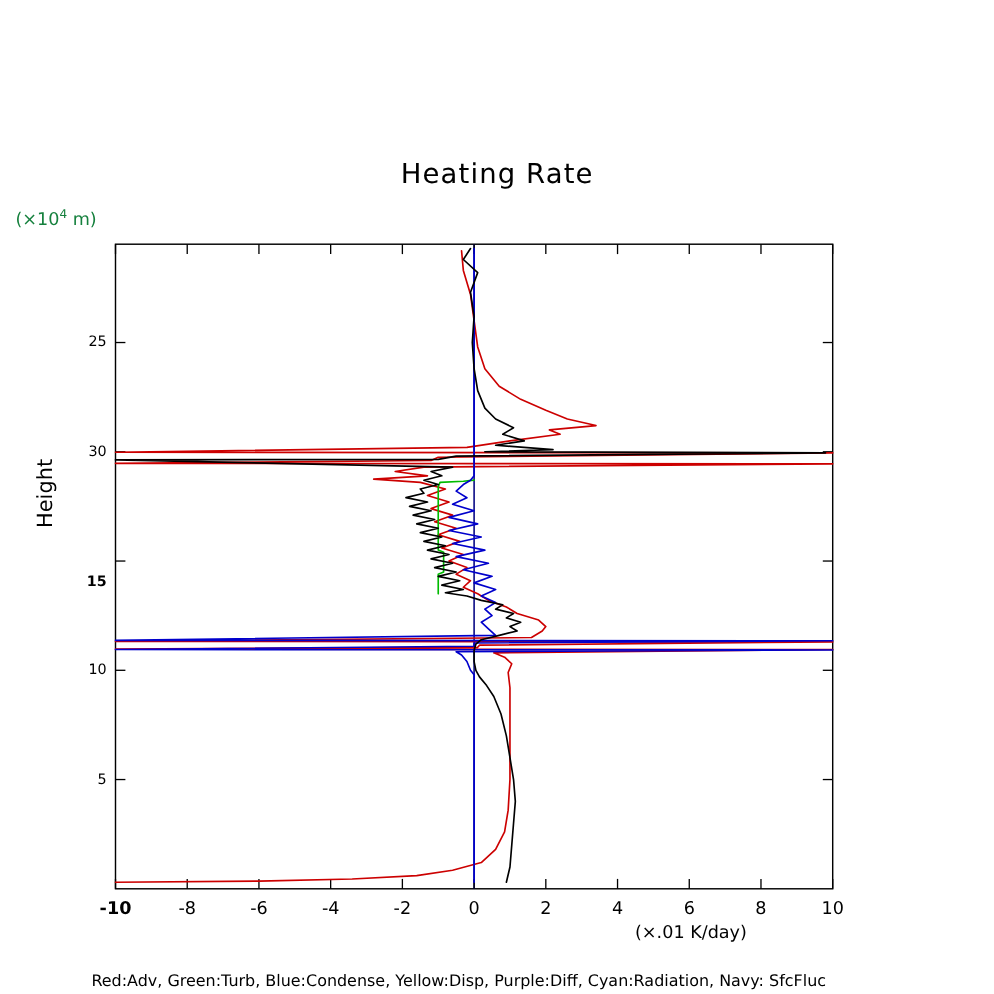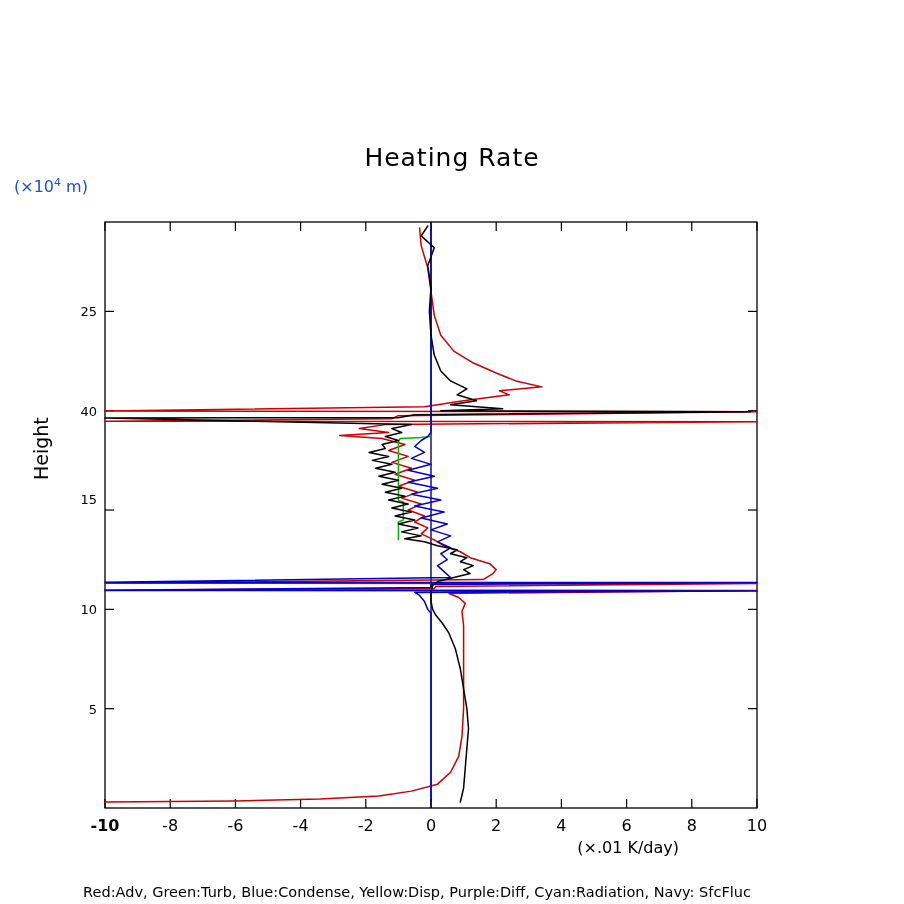--- a/index.html
+++ b/index.html
@@ -28,23 +28,23 @@
     top: 143px;
     width: 904px;
     text-align: center;
     font-size: 25px;
     letter-spacing: 1px;
     color: #000;
   }
   .unit-top {
     position: absolute;
     left: 14px;
-    top: 176px;
+    top: 188px;
     font-size: 16px;
-    color: #1d4ed8;
+    color: #15803d;
   }
   .unit-top sup {
     font-size: 11px;
   }
   .xlabel {
     position: absolute;
     left: 0;
     top: 838px;
     width: 792px;
     text-align: right;
@@ -157,18 +157,18 @@
       <div class="tick-label-x" style="left: 300.6px; top: 816px;">-4</div>
       <div class="tick-label-x" style="left: 365.8px; top: 816px;">-2</div>
       <div class="tick-label-x" style="left: 431px; top: 816px;">0</div>
       <div class="tick-label-x" style="left: 496.2px; top: 816px;">2</div>
       <div class="tick-label-x" style="left: 561.4px; top: 816px;">4</div>
       <div class="tick-label-x" style="left: 626.6px; top: 816px;">6</div>
       <div class="tick-label-x" style="left: 691.8px; top: 816px;">8</div>
       <div class="tick-label-x" style="left: 757px; top: 816px;">10</div>
       <div class="tick-label-y" style="left: 59px; top: 708.678px; width: 38px;">5</div>
       <div class="tick-label-y" style="left: 59px; top: 609.356px; width: 38px;">10</div>
-      <div class="tick-label-y" style="left: 59px; top: 499px; width: 38px;">15</div>
-      <div class="tick-label-y" style="left: 59px; top: 410.712px; width: 38px;">40</div>
+      <div class="tick-label-y" style="left: 59px; top: 529px; width: 38px; font-weight: bold;">15</div>
+      <div class="tick-label-y" style="left: 59px; top: 410.712px; width: 38px;">30</div>
       <div class="tick-label-y" style="left: 59px; top: 311.39px; width: 38px;">25</div>
     </div>
 
 </div>
 
 </body></html>

